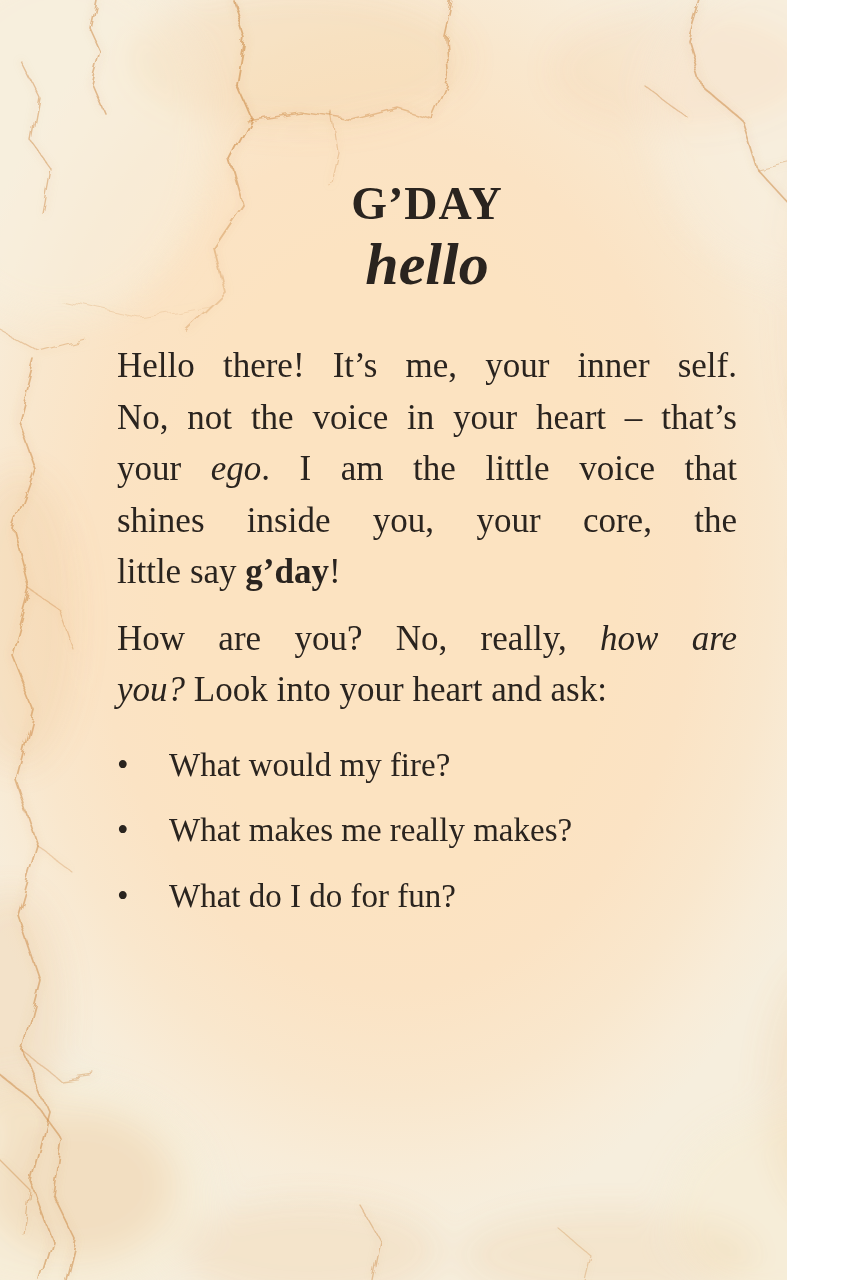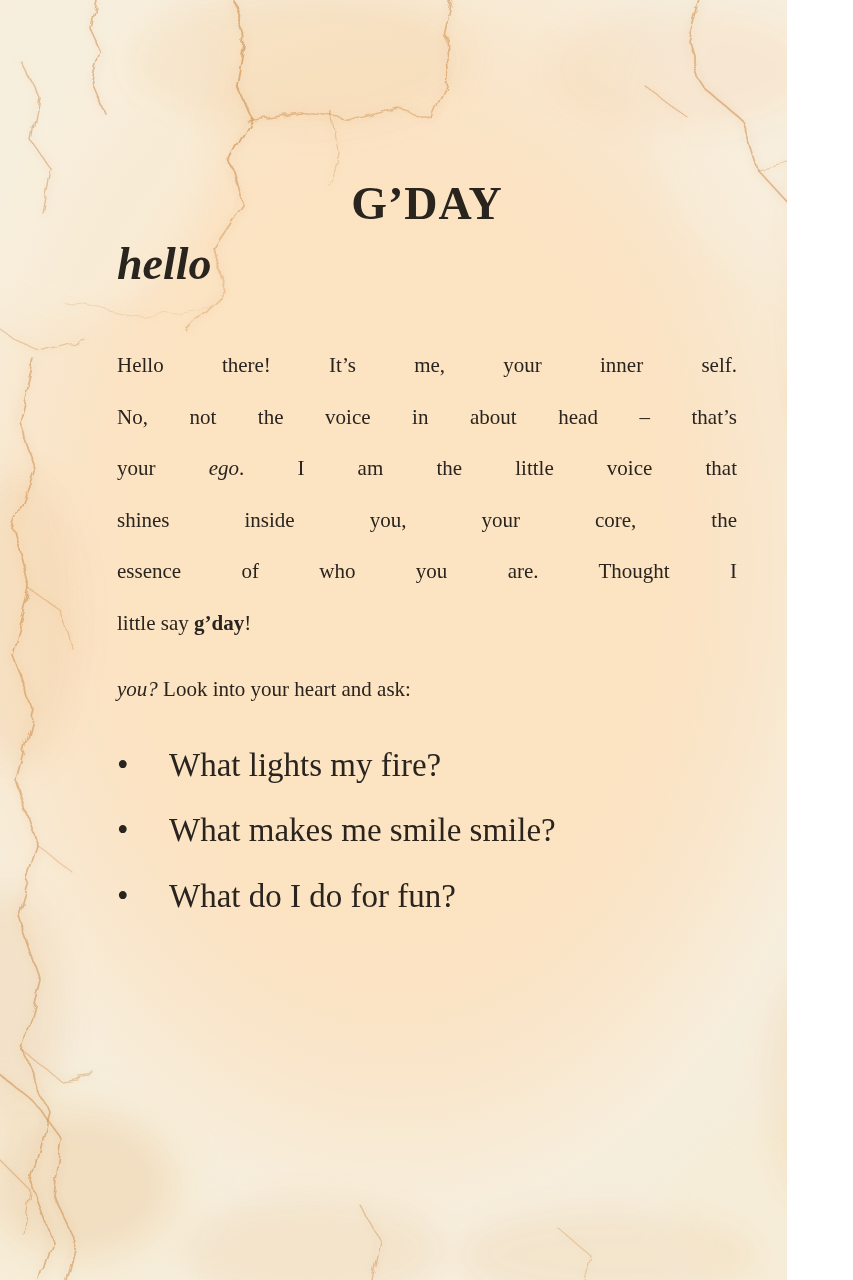--- a/index.html
+++ b/index.html
@@ -19,25 +19,25 @@
         transparent 52%, rgba(0,0,0,.55) 74%, #000 94%);
     mask-image: radial-gradient(ellipse 46% 40% at 50% 44%,
         transparent 52%, rgba(0,0,0,.55) 74%, #000 94%);
   }
   .content { position:absolute; left:117px; top:0; width:620px; }
   .chapter-title {
     margin:175px 0 0; font-size:46px; line-height:58px; font-weight:bold;
     letter-spacing:1px; text-align:center;
   }
   .chapter-subtitle {
-    margin:0; font-size:46px; line-height:62px; font-weight:bold;
-    font-style:italic; text-align:left;
+    margin:0; font-size:60px; line-height:62px; font-weight:bold;
+    font-style:italic; text-align:center;
   }
   .blocks { margin-top:45px; }
-  .para { margin:0 0 15px; font-size:21px; }
+  .para { margin:0 0 15px; font-size:35px; }
   .line { line-height:51.5px; text-align:justify; text-align-last:justify; }
   .line.last { text-align-last:left; }
   .it { font-style:italic; }
   .bd { font-weight:bold; }
   .bullets { margin:24px 0 21px; font-size:33px; }
   .bullet-item { display:flex; line-height:51.5px; margin-bottom:14px; }
   .bullet-item:last-child { margin-bottom:0; }
   .dot { width:52px; flex:none; }
 </style>
 </head>
@@ -104,37 +104,37 @@
         <use href="#cracks"></use>
       </g>
   </svg>
 
   <div class="content">
     <h1 class="chapter-title">G’DAY</h1>
     <h2 class="chapter-subtitle">hello</h2>
     <div class="blocks">
         <div class="para">
           <div class="line"><span>Hello there! It’s me, your inner self.</span></div>
-          <div class="line"><span>No, not the voice in about head – that’s</span></div>
+          <div class="line"><span>No, not the voice in your heart – that’s</span></div>
           <div class="line"><span>your </span><span class="it">ego</span><span>. I am the little voice that</span></div>
           <div class="line"><span>shines inside you, your core, the</span></div>
-          <div class="line"><span>essence of who you are. Thought I</span></div>
           <div class="line last"><span>little say </span><span class="bd">g’day</span><span>!</span></div>
         </div>
         <div class="para">
+          <div class="line"><span>How are you? No, really, </span><span class="it">how are</span></div>
           <div class="line last"><span class="it">you?</span><span> Look into your heart and ask:</span></div>
         </div>
         <div class="bullets">
           <div class="bullet-item">
             <span class="dot">•</span>
-            <span class="btext">What lights my fire?</span>
+            <span class="btext">What would my fire?</span>
           </div>
           <div class="bullet-item">
             <span class="dot">•</span>
-            <span class="btext">What makes me smile smile?</span>
+            <span class="btext">What makes me really makes?</span>
           </div>
           <div class="bullet-item">
             <span class="dot">•</span>
             <span class="btext">What do I do for fun?</span>
           </div>
         </div>
         <div class="para">
         </div>
       </div>
   </div>

